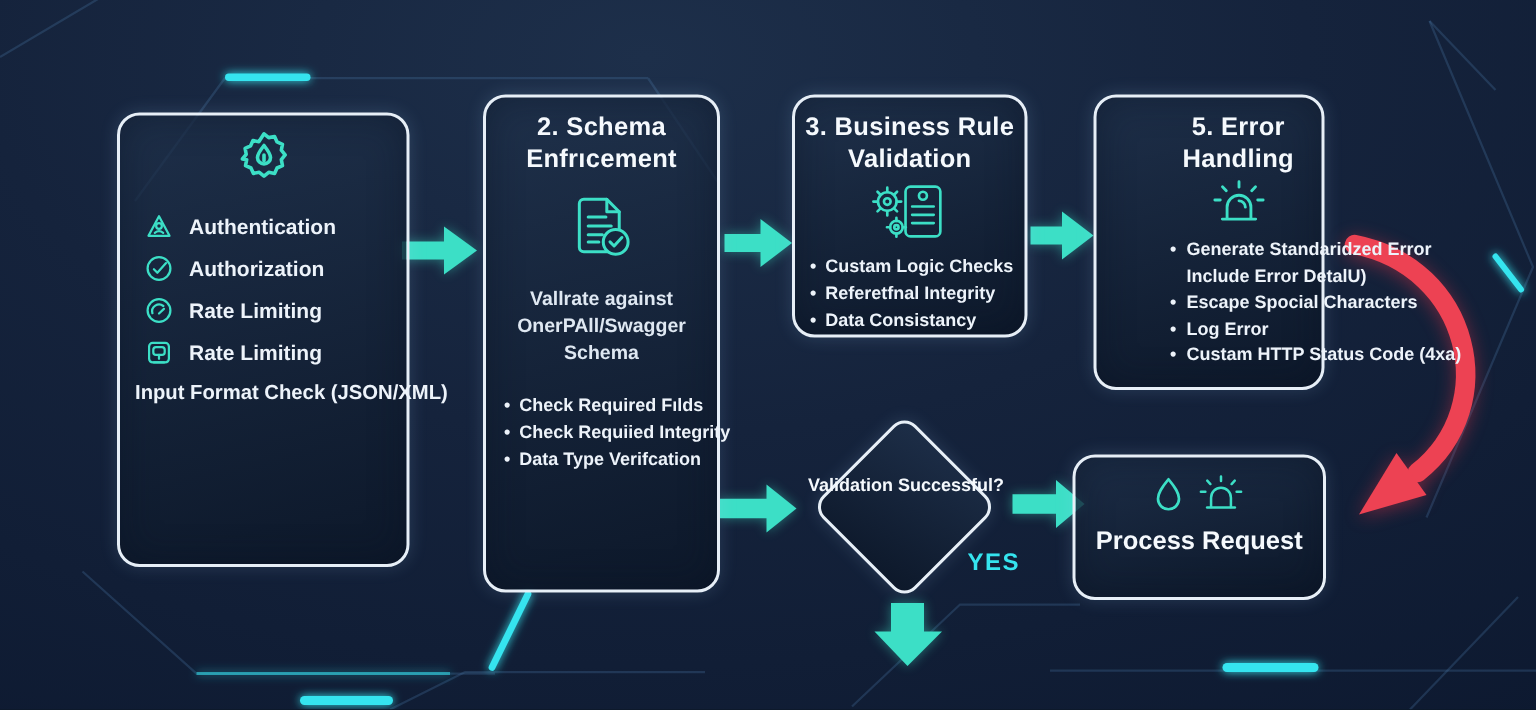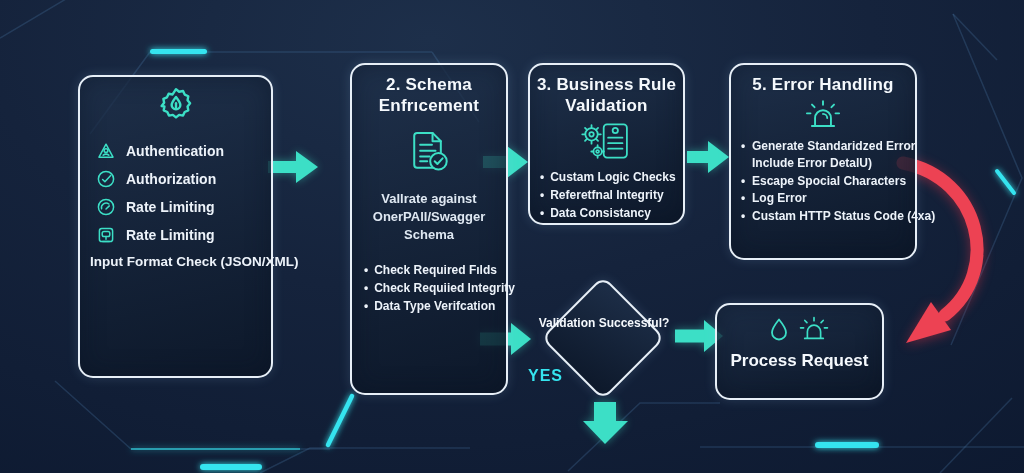--- a/index.html
+++ b/index.html
@@ -18,48 +18,48 @@
   .title{margin:10px 6px 0;text-align:center;font-size:17px;line-height:1.22;font-weight:700;color:#f5f9fd;letter-spacing:.2px;}
   .hicon{display:flex;justify-content:center;align-items:center;}
   
   .b1{left:78px;top:75px;width:195px;height:303px;}
   .b1 .title{padding:0 30px;}
   .b1 .hicon{margin-top:8px;}
   .b1 ul{list-style:none;margin:10px 0 0;padding:0 0 0 16px;}
   .b1 li{display:flex;align-items:center;gap:10px;height:28px;font-size:14px;font-weight:600;}
   .b1 .footnote{margin:5px 0 0 10px;font-size:13.5px;font-weight:600;white-space:nowrap;}
   
-  .b2{left:322px;top:63px;width:158px;height:332px;margin-left:28px;}
+  .b2{left:322px;top:63px;width:158px;height:332px;}
   .b2 .hicon{margin-top:12px;}
   .b2 .caption{margin-top:12px;padding:0 8px;text-align:center;font-size:13px;line-height:1.35;color:#dfe8f2;font-weight:600;}
   .b2 ul{list-style:none;margin:18px 0 0;padding:0 0 0 12px;}
   .b2 li{font-size:12px;line-height:18px;font-weight:700;white-space:nowrap;}
   .b2 li::before,.b3 li::before{content:"•";margin-right:6px;}
   
   .b3{left:528px;top:63px;width:157px;height:162px;}
   .b3 .hicon{margin-top:4px;}
   .b3 ul{list-style:none;margin:6px 0 0;padding:0 0 0 10px;}
   .b3 li{font-size:12px;line-height:18px;font-weight:600;white-space:nowrap;}
   
-  .b5{left:729px;top:63px;width:188px;height:197px;}
+  .b5{left:729px;top:63px;width:154px;height:197px;padding-left:39px;}
   .b5 .hicon{margin-top:2px;}
   .b5 ul{list-style:none;margin:4px 0 0;padding:0 0 0 10px;}
   .b5 li{display:flex;font-size:12px;line-height:17.5px;font-weight:600;white-space:nowrap;}
   .b5 .dot{width:11px;flex:none;}
   .b5 .li-text span{display:block;}
   
   .diamond{
     position:absolute;left:559px;top:294px;width:88px;height:88px;
     transform:rotate(45deg);box-sizing:border-box;
     border:2px solid #e7eff7;border-radius:11px;
     background:linear-gradient(165deg, rgba(32,50,76,.72), rgba(12,23,40,.88));
     box-shadow:0 0 12px rgba(160,210,255,.16);
   }
   .diamond-q{position:absolute;left:528px;top:316px;width:152px;text-align:center;font-size:12px;font-weight:700;line-height:1.3;color:#f5f9fd;}
-  .yes-label{position:absolute;left:528px;top:367px;width:152px;text-align:left;font-size:16px;font-weight:700;letter-spacing:1px;color:#35e4ef;}
+  .yes-label{position:absolute;left:528px;top:367px;width:152px;text-align:right;font-size:16px;font-weight:700;letter-spacing:1px;color:#35e4ef;}
   
   .bp{left:715px;top:303px;width:169px;height:97px;}
   .bp .icons{display:flex;justify-content:center;align-items:flex-end;gap:6px;margin-top:10px;}
   .bp .plabel{margin-top:6px;text-align:center;font-size:17px;font-weight:700;color:#f5f9fd;}
   .teal-arrows{filter:drop-shadow(0 0 4px rgba(60,223,198,.45));}
   .red-arrow{filter:drop-shadow(0 2px 6px rgba(230,50,70,.45));}
 </style>
 </head>
 <body>
 

